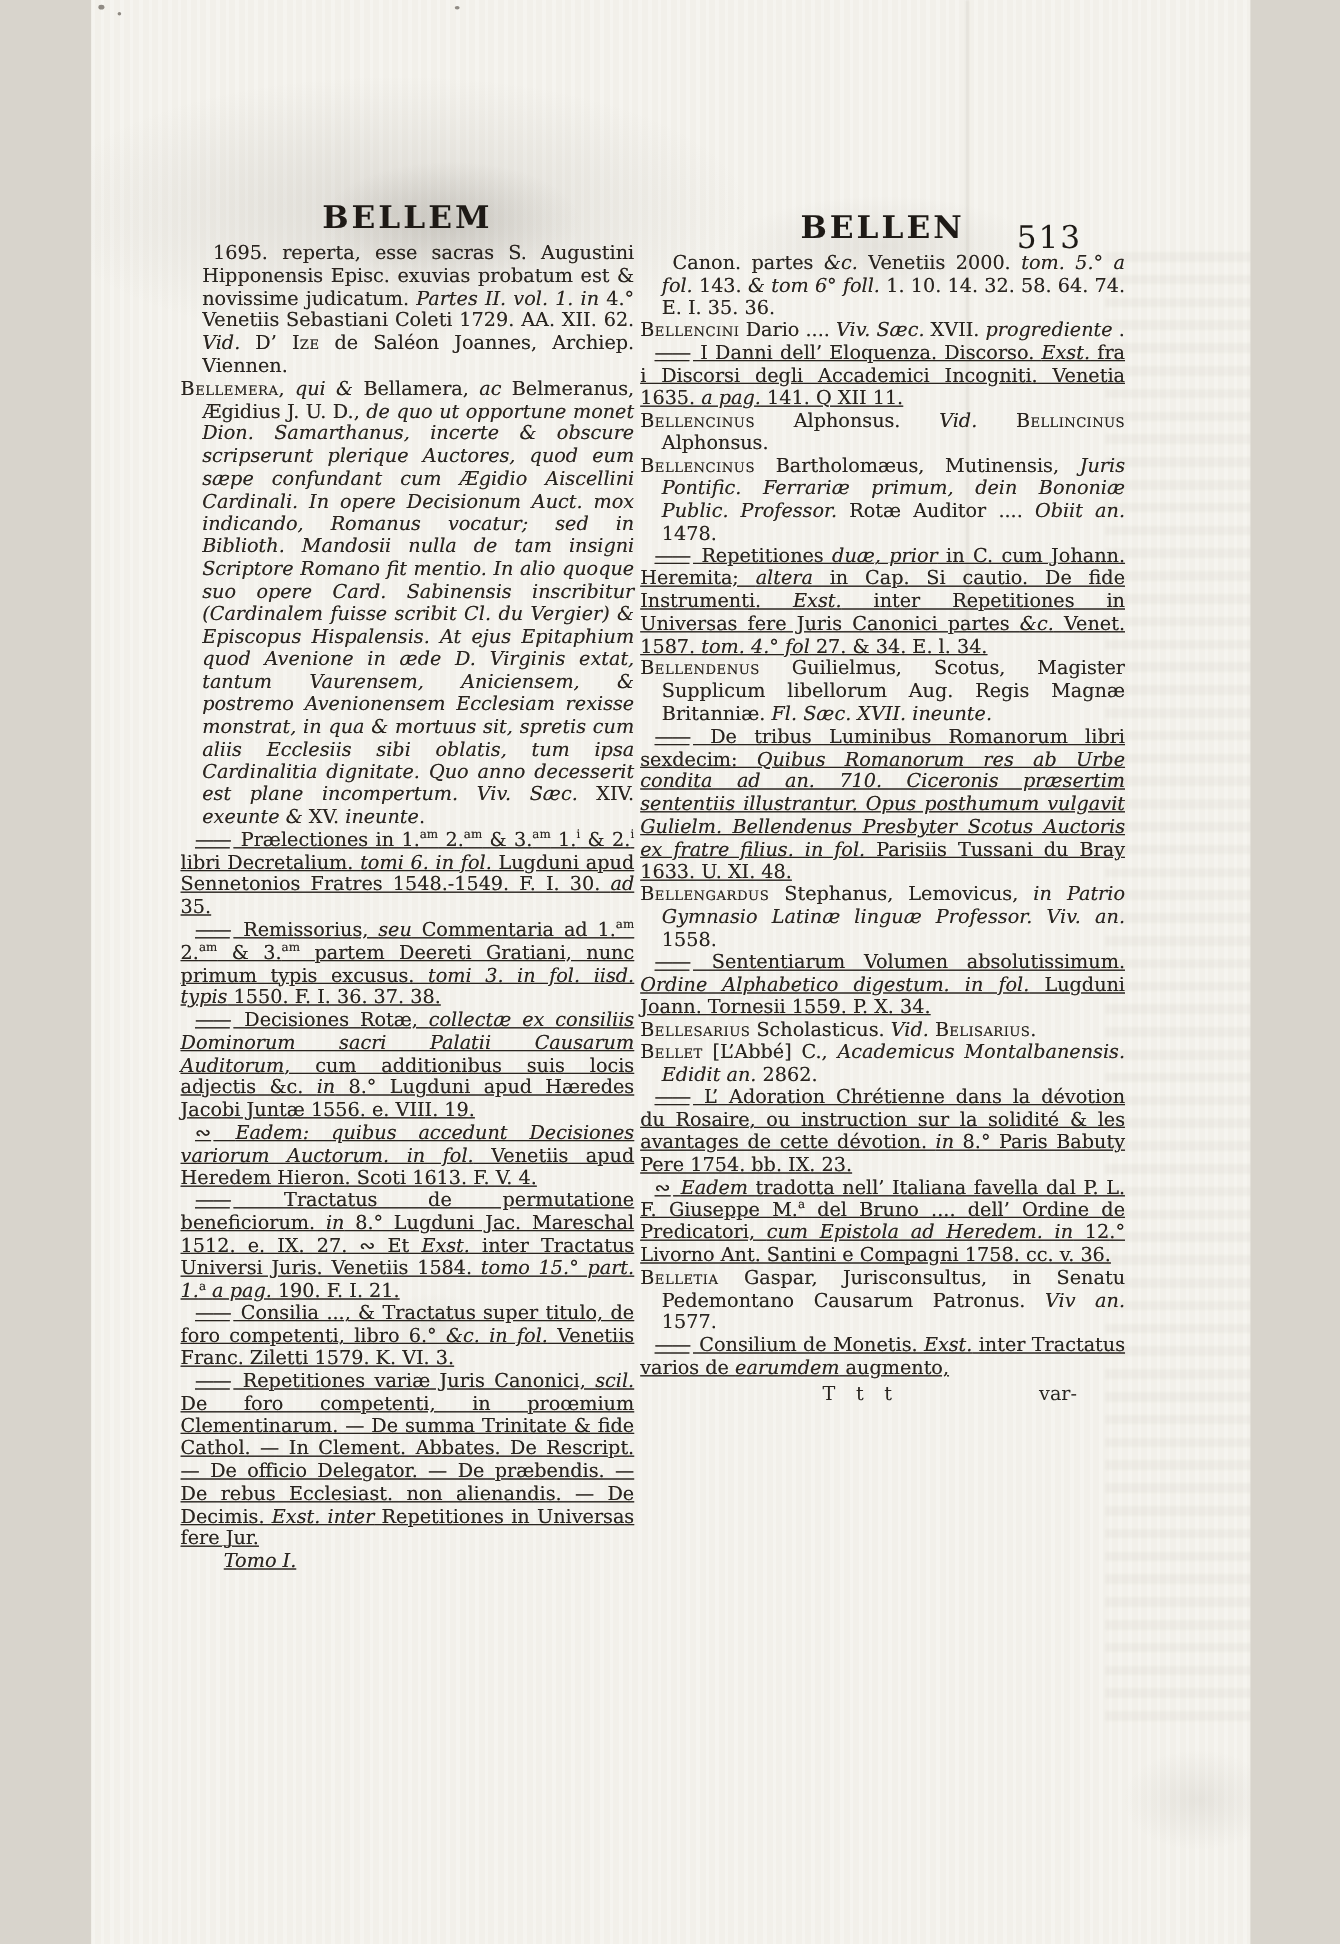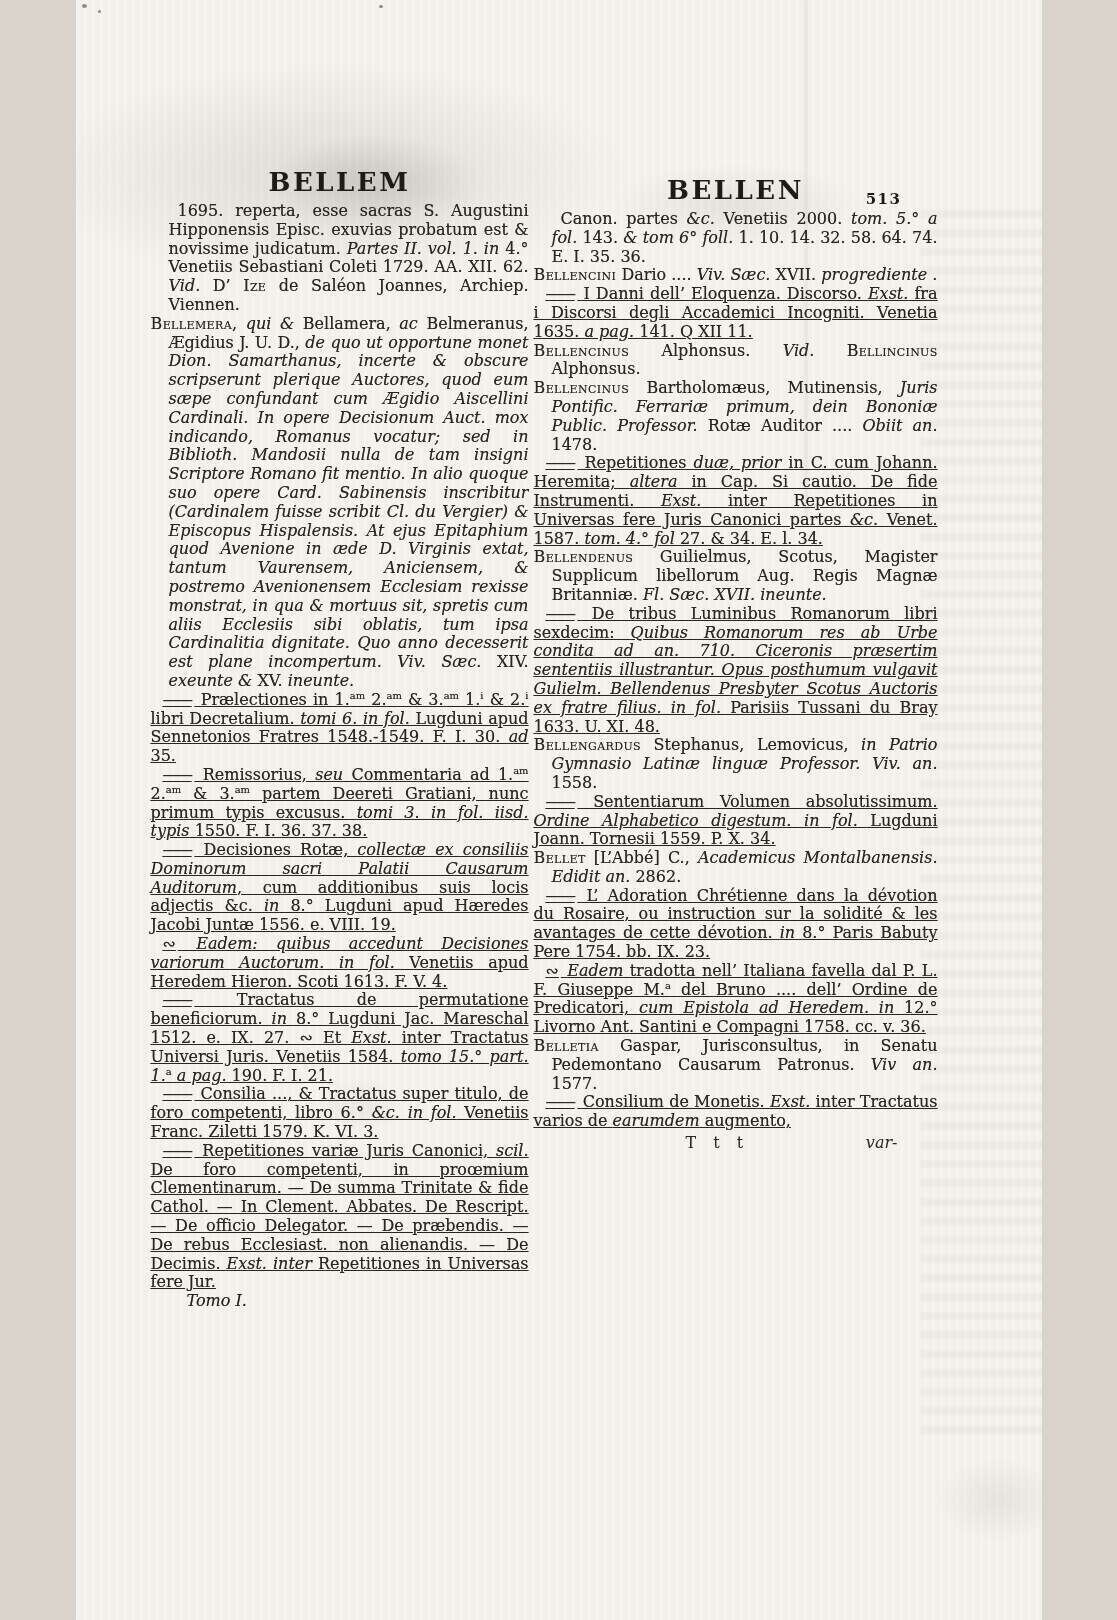--- a/index.html
+++ b/index.html
@@ -39,36 +39,36 @@
   .col{position:absolute;font-size:16px;line-height:18.8px;}
   .col-left{left:75px;top:168px;width:378px;}
   .col-right{left:458px;top:176px;width:404px;}
   .colhead{
     position:relative;text-align:center;font-weight:bold;
     font-size:26px;line-height:28px;letter-spacing:2.5px;
     margin:0 0 6px 0;color:#1e1a16;
   }
   .pnum{
     position:absolute;right:36px;top:9px;
-    font-weight:bold;font-size:15px;letter-spacing:1.5px;
+    font-weight:normal;font-size:26px;letter-spacing:1.5px;
   }
   .para{margin:0;text-align:justify;text-shadow:0 0 .4px rgba(41,36,31,.55);}
   .cont{padding-left:18px;text-indent:9px;}
   .entry{padding-left:18px;text-indent:-18px;}
   .dash{text-indent:12px;text-decoration:underline;}
-  .tomo{padding-left:36px;}
+  .tomo{padding-left:36px;text-decoration:underline;}
   .hw{font-variant:small-caps;letter-spacing:.4px;}
   .sc{font-variant:small-caps;letter-spacing:.3px;}
   .it{font-style:italic;}
   .sup{vertical-align:super;font-size:.62em;line-height:0;}
   .dashlead{letter-spacing:-1.5px;margin-right:3px;}
   .sqlead{font-family:"DejaVu Serif","DejaVu Sans",serif;margin-right:2px;}
   .sigrow{position:relative;height:22px;margin-top:3px;}
   .sig{position:absolute;left:152px;letter-spacing:6px;}
-  .catch{position:absolute;right:40px;font-style:italic;}
+  .catch{position:absolute;right:40px;}
 </style>
 </head>
 <body>
 
 <div class="page">
   <div class="crease"></div>
   <div class="ghost-margin"></div>
   <div class="speck" style="left:6px;top:4px;width:5px;height:4px;"></div>
   <div class="speck" style="left:22px;top:10px;width:3px;height:3px;"></div>
   <div class="speck" style="left:303px;top:5px;width:4px;height:3px;"></div>
@@ -119,20 +119,21 @@
 
 
     <p class="para entry"><span class="hw">Bellendenus</span><span><span> Guilielmus, Scotus, Magister Supplicum libellorum Aug. Regis Magnæ Britanniæ. </span><span class="it">Fl. Sæc. XVII. ineunte.</span></span></p>
 
     <p class="para dash"><span class="dashlead">——</span><span><span> De tribus Luminibus Romanorum libri sexdecim: </span><span class="it">Quibus Romanorum res ab Urbe condita ad an. 710. Ciceronis præsertim sententiis illustrantur. Opus posthumum vulgavit Gulielm. Bellendenus Presbyter Scotus Auctoris ex fratre filius. in fol.</span><span> Parisiis Tussani du Bray 1633. U. XI. 48.</span></span></p>
 
     <p class="para entry"><span class="hw">Bellengardus</span><span><span> Stephanus, Lemovicus, </span><span class="it">in Patrio Gymnasio Latinæ linguæ Professor. Viv. an.</span><span> 1558.</span></span></p>
 
     <p class="para dash"><span class="dashlead">——</span><span><span> Sententiarum Volumen absolutissimum. </span><span class="it">Ordine Alphabetico digestum. in fol.</span><span> Lugduni Joann. Tornesii 1559. P. X. 34.</span></span></p>
 
+    <p class="para entry"><span class="hw">Bellesarius</span><span><span> Scholasticus. </span><span class="it">Vid.</span><span> </span><span class="sc">Belisarius</span><span>.</span></span></p>
 
     <p class="para entry"><span class="hw">Bellet</span><span><span> [L’Abbé] C., </span><span class="it">Academicus Montalbanensis. Edidit an.</span><span> 2862.</span></span></p>
 
     <p class="para dash"><span class="dashlead">——</span><span><span> L’ Adoration Chrétienne dans la dévotion du Rosaire, ou instruction sur la solidité &amp; les avantages de cette dévotion. </span><span class="it">in</span><span> 8.° Paris Babuty Pere 1754. bb. IX. 23.</span></span></p>
 
     <p class="para dash"><span class="sqlead">∾</span><span><span> </span><span class="it">Eadem</span><span> tradotta nell’ Italiana favella dal P. L. F. Giuseppe M.</span><span class="sup">a</span><span> del Bruno .... dell’ Ordine de Predicatori, </span><span class="it">cum Epistola ad Heredem. in</span><span> 12.° Livorno Ant. Santini e Compagni 1758. cc. v. 36.</span></span></p>
 
     <p class="para entry"><span class="hw">Belletia</span><span><span> Gaspar, Jurisconsultus, in Senatu Pedemontano Causarum Patronus. </span><span class="it">Viv an.</span><span> 1577.</span></span></p>
 
     <p class="para dash"><span class="dashlead">——</span><span><span> Consilium de Monetis. </span><span class="it">Exst.</span><span> inter Tractatus varios de </span><span class="it">earumdem</span><span> augmento,</span></span></p>

